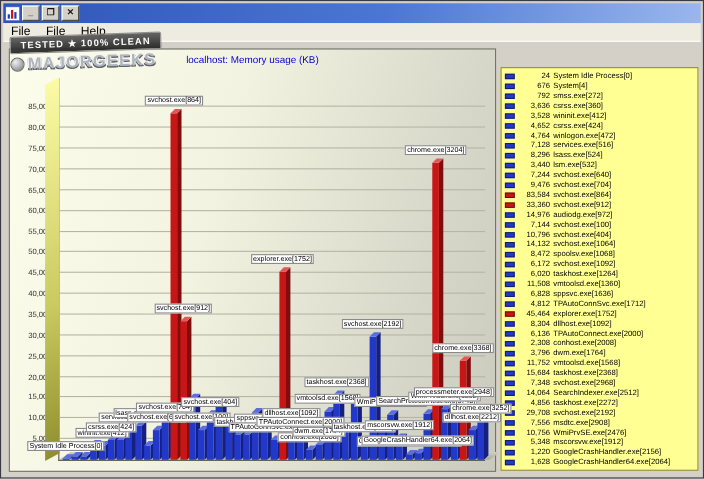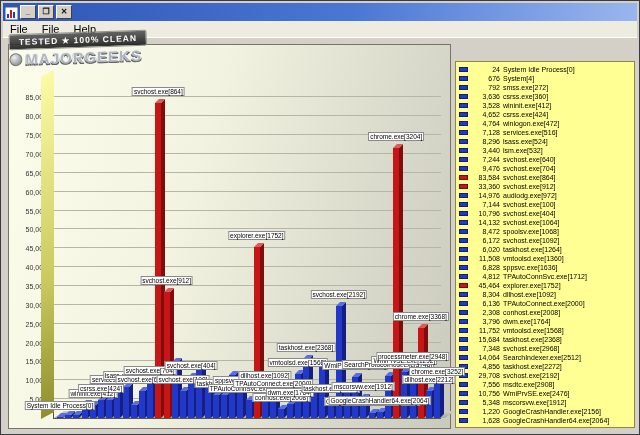--- a/index.html
+++ b/index.html
@@ -100,20 +100,21 @@
 
   <div class="menubar">
     <span class="menu-item">File</span>
     <span class="menu-item">File</span>
     <span class="menu-item">Help</span>
   </div>
 
   <div class="client">
 
     <div class="chart-panel">
+      <div class="chart-title">localhost: Memory usage (KB)</div>
       <div class="yaxis">
           <div class="ytick" style="bottom: 15.8571px;">5,000</div>
           <div class="ytick" style="bottom: 34.7143px;">10,000</div>
           <div class="ytick" style="bottom: 53.5714px;">15,000</div>
           <div class="ytick" style="bottom: 72.4286px;">20,000</div>
           <div class="ytick" style="bottom: 91.2857px;">25,000</div>
           <div class="ytick" style="bottom: 110.143px;">30,000</div>
           <div class="ytick" style="bottom: 129px;">35,000</div>
           <div class="ytick" style="bottom: 147.857px;">40,000</div>
           <div class="ytick" style="bottom: 166.714px;">45,000</div>

